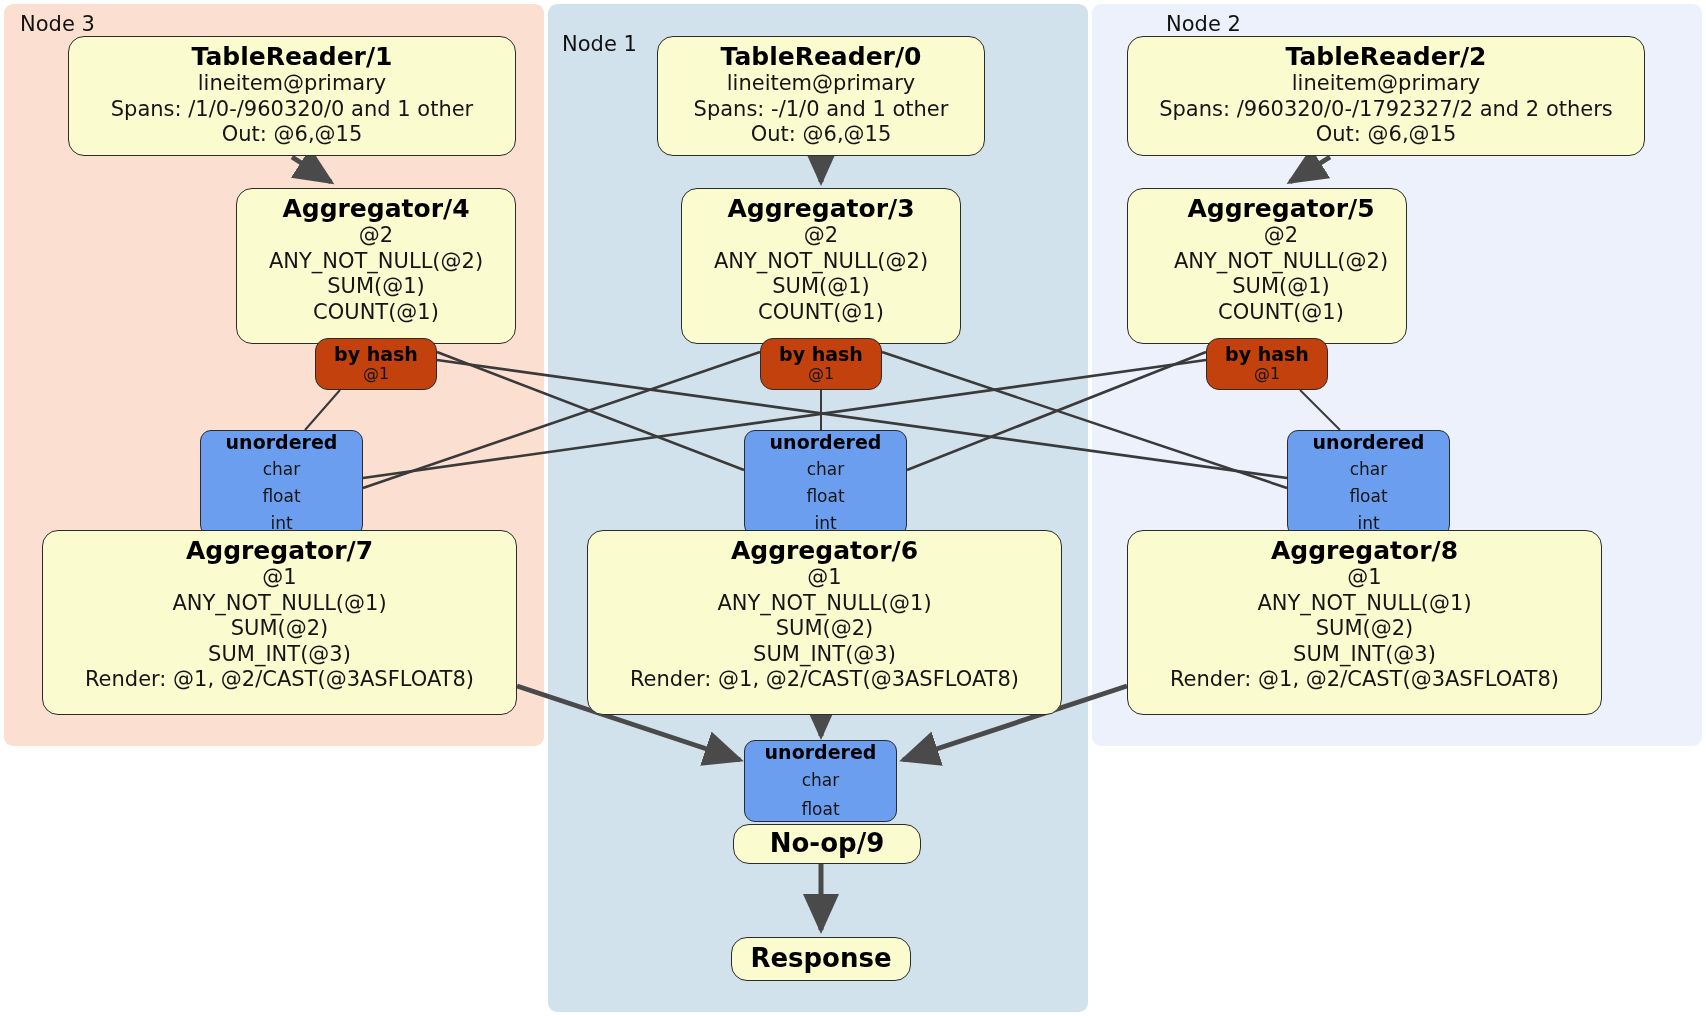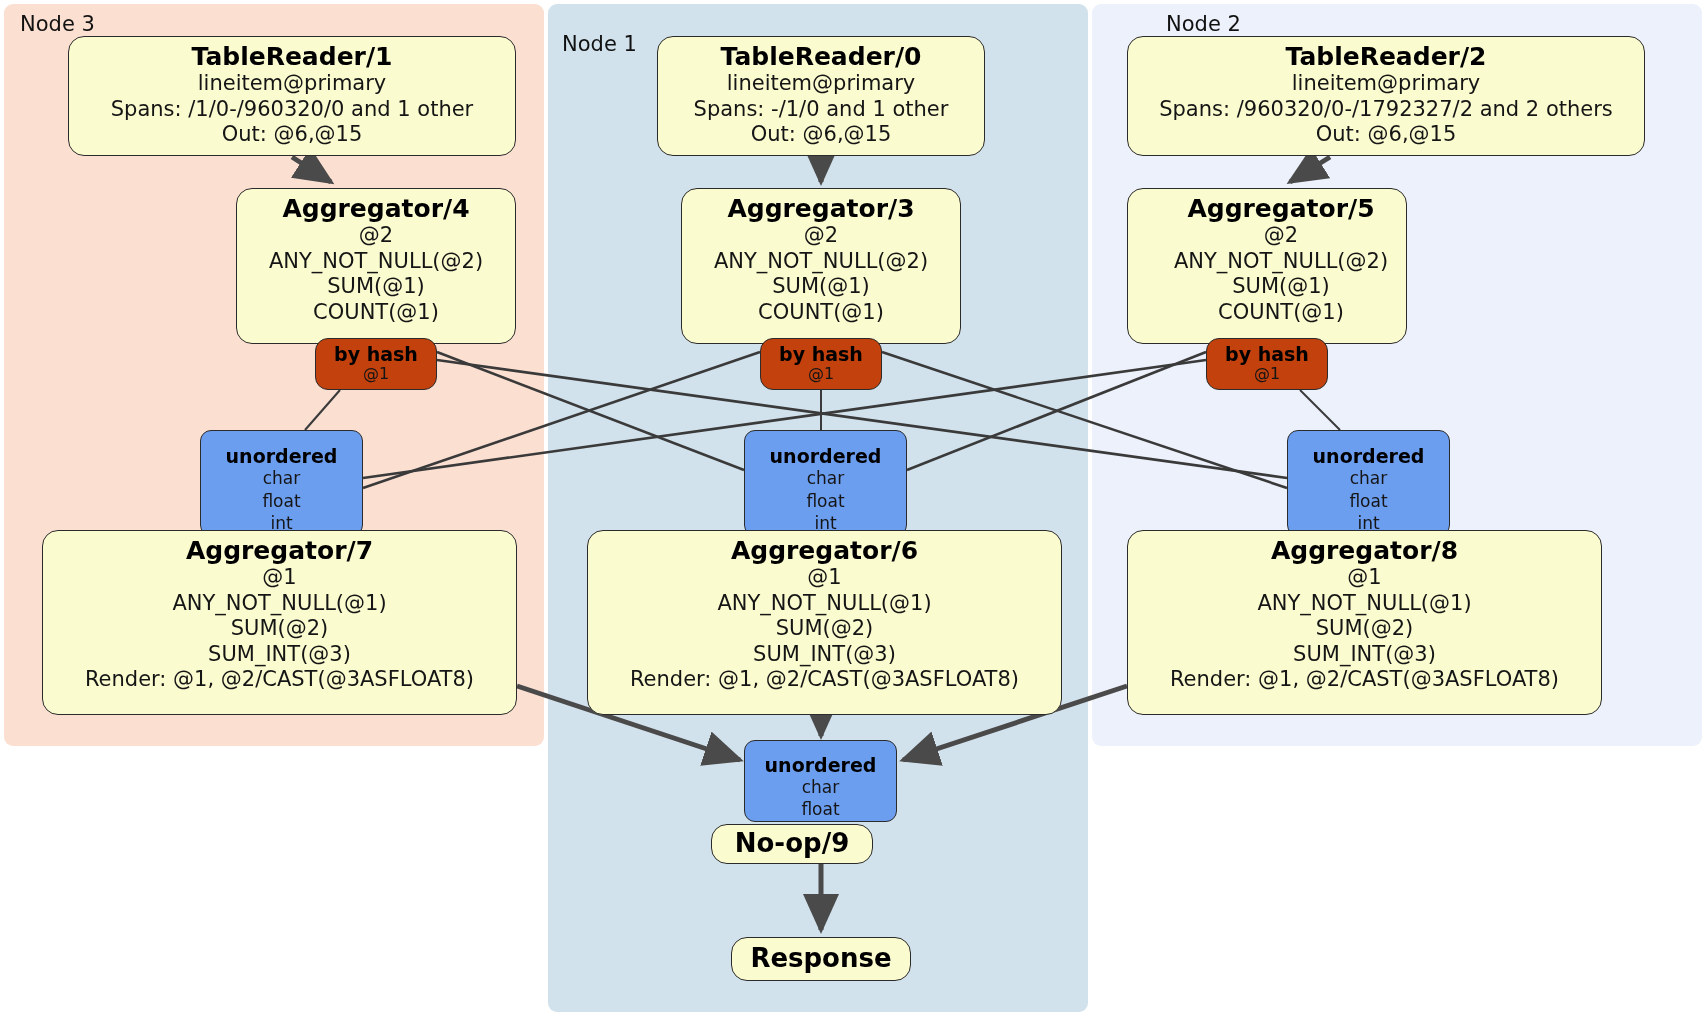--- a/index.html
+++ b/index.html
@@ -60,22 +60,22 @@
   }
   .router {
     background: #c2410c;
     border-radius: 13px;
     justify-content: center;
     padding-top: 0;
   }
   .receiver {
     background: #6c9ef0;
     border-radius: 11px;
-    justify-content: flex-end;
-    padding-top: 7px;
+    justify-content: space-between;
+    padding-top: 1px;
   }
   .title {
     font-weight: bold;
     font-size: 25px;
     line-height: 1.12;
     color: #000000;
     white-space: nowrap;
   }
   .router .title {
     font-size: 19px;
@@ -292,21 +292,21 @@
     <div class="detail">SUM_INT(@3)</div>
     <div class="detail">Render: @1, @2/CAST(@3ASFLOAT8)</div>
   </div>
 
   <div class="box receiver" style="left:744px; top:740px; width:153px; height:82px;">
     <div class="title">unordered</div>
     <div class="detail">char</div>
     <div class="detail">float</div>
   </div>
 
-  <div class="box proc small-box" style="left:711px; top:824px; width:162px; height:40px;text-align:right;">
+  <div class="box proc small-box" style="left:733px; top:824px; width:188px; height:40px;text-align:right;">
     <div class="title">No-op/9</div>
   </div>
 
   <div class="box proc small-box" style="left:731px; top:937px; width:180px; height:44px;">
     <div class="title">Response</div>
   </div>
 
 </div>
 
 </body></html>

